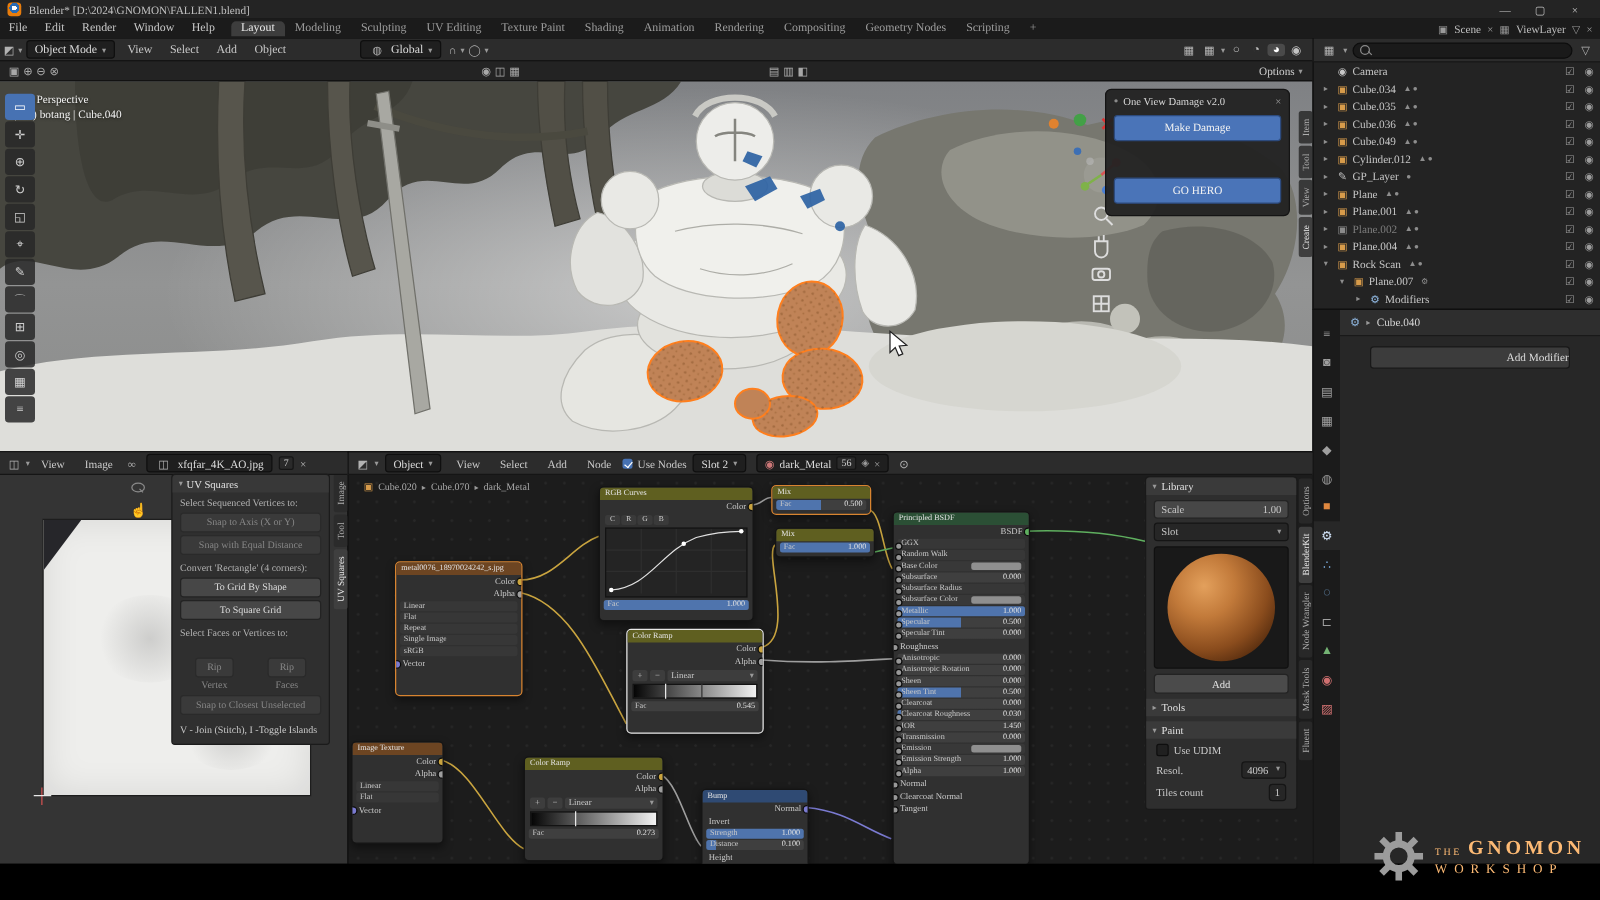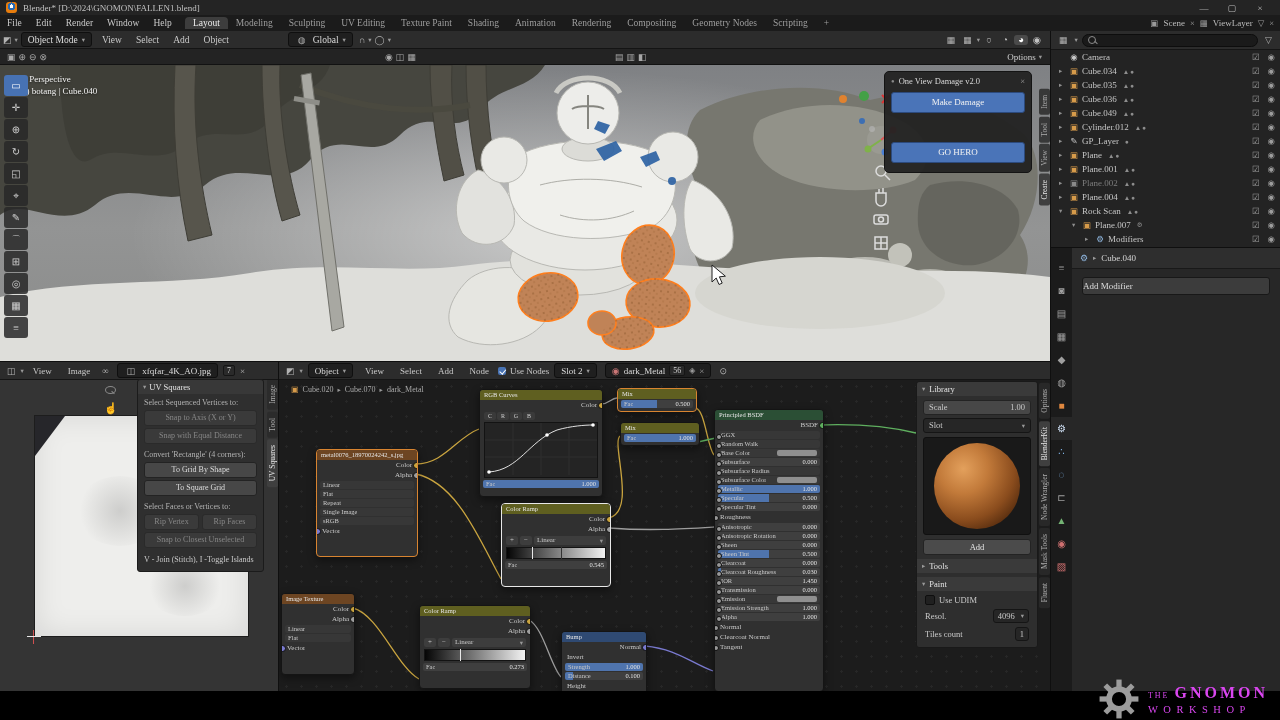--- a/index.html
+++ b/index.html
@@ -68,21 +68,21 @@
   .ol-extra{margin-left:6px;font-size:6.5px;color:#8d8d8d;letter-spacing:1px}
   .ol-toggles{position:absolute;right:5px;display:flex;gap:8px;font-size:8.5px;color:#9d9d9d}
 
   
   #properties{position:absolute;left:1050px;top:247px;width:230px;height:444px;background:#272727;border-left:1px solid #0f0f0f;border-top:1px solid #0f0f0f;box-sizing:border-box}
   #prop-tabs{position:absolute;left:0;top:0;width:21px;height:100%;background:#1b1b1b;display:flex;flex-direction:column;align-items:center;padding-top:8px;box-sizing:border-box}
   .prop-tab{width:21px;height:23px;display:flex;align-items:center;justify-content:center;font-size:10px;color:var(--icon-color,#9f9f9f)}
   .prop-tab[data-state="active"]{background:#272727;color:#cfe0f5}
   #prop-main{margin-left:21px}
   #prop-crumb{height:20px;display:flex;align-items:center;gap:5px;font-size:9px;color:#d4d4d4;padding:0 8px;background:#2e2e2e;border-bottom:1px solid #191919}
-  #add-modifier{margin:8px 10px;height:16px;line-height:16px;background:#3c3c3c;border:1px solid #181818;border-radius:3px;text-align:left;font-size:9px;color:#dddddd}
+  #add-modifier{margin:8px 24px;height:16px;line-height:16px;background:#3c3c3c;border:1px solid #181818;border-radius:3px;text-align:right;font-size:9px;color:#dddddd}
 
   
   .ed-header{height:17px;background:#2c2c2c;border-bottom:1px solid #151515;display:flex;align-items:center;font-size:9px;padding:0 4px;gap:2px;position:relative;z-index:5}
   .check{width:8px;height:8px;background:#4772b3;border-radius:2px;position:relative;flex:0 0 8px}
   .check::after{content:"";position:absolute;left:2.5px;top:1px;width:2.5px;height:4.5px;border:solid #fff;border-width:0 1.5px 1.5px 0;transform:rotate(40deg)}
   .badge{background:#2a2a2a;border:1px solid #151515;border-radius:2px;padding:0 3px;font-size:8px;color:#cfcfcf}
 
   
   #uv-editor{position:absolute;left:0;top:361px;width:278px;height:330px;background:#343434;border-top:1px solid #0f0f0f;box-sizing:border-box}
   .uv-img{position:absolute;left:35px;top:54px;width:213px;height:220px;background:#eeeeec;box-shadow:0 0 0 1px #1d1d1d,inset 0 0 30px rgba(0,0,0,.10);z-index:1}
@@ -91,21 +91,21 @@
   .uv-cursor{position:absolute;left:-8px;bottom:-8px;width:14px;height:14px;z-index:2}
   .uv-cursor::before{content:"";position:absolute;left:6px;top:0;width:1px;height:14px;background:#d05050}
   .uv-cursor::after{content:"";position:absolute;left:0;top:6px;width:14px;height:1px;background:#e8e8e8}
   .uv-gizmos{position:absolute;left:104px;top:24px;display:flex;flex-direction:column;gap:8px;z-index:2;color:#dadada;font-size:11px;align-items:center}
   #uv-panel{position:absolute;left:137px;top:17px;width:125px;background:#2f2f2f;border:1px solid #1b1b1b;border-radius:3px;z-index:6;padding-bottom:5px;font-size:8px}
   .pnl-title{height:14px;display:flex;align-items:center;gap:3px;padding:0 5px;color:#e2e2e2;font-size:8.5px;background:#383838;border-radius:3px 3px 0 0}
   .pnl-label{padding:4px 6px 1px;color:#b2b2b2}
   .pnl-btn{margin:2px 6px;height:14px;line-height:14px;background:#474747;border:1px solid #232323;border-radius:3px;text-align:center;color:#dcdcdc}
   .pnl-btn[data-state="disabled"]{background:#3a3a3a;color:#868686;border-color:#2a2a2a}
   .pnl-2row{display:flex;gap:3px;margin:2px 6px}
-  .pnl-2row .pnl-btn{flex:1;margin:0}
+  .pnl-2row .pnl-btn{flex:1;margin:12px}
   .pnl-footer{padding:5px 6px 2px;color:#c9c9c9}
   #uv-tabs{right:0;top:17px}
 
   
   #shader{position:absolute;left:278px;top:361px;width:772px;height:330px;border-top:1px solid #0f0f0f;border-left:1px solid #0f0f0f;box-sizing:border-box;background:#1c1c1c}
   #shader-body{position:absolute;left:0;top:17px;right:0;bottom:0;overflow:hidden;background-color:#1c1c1c;
      background-image:radial-gradient(#272727 1px,transparent 1.2px);background-size:15px 15px}
   #wires{position:absolute;inset:0;z-index:1}
   .crumb{position:absolute;left:12px;top:6px;font-size:8px;color:#a8a8a8;display:flex;gap:4px;align-items:center;z-index:2}
   .node{position:absolute;background:#303030;border:1px solid #141414;border-radius:4px;box-shadow:0 3px 8px rgba(0,0,0,.45);font-size:7px;color:#c9c9c9;z-index:3;overflow:hidden}
@@ -148,21 +148,21 @@
   .sphere{width:86px;height:86px;border-radius:50%;
      background:radial-gradient(circle at 34% 30%,#e3a05c 0%,#c27a3a 30%,#8a4c1d 62%,#45220a 88%,#2a1405 100%)}
   .lib-btn{margin:4px 6px 0;height:14px;background:#4b4b4b;border:1px solid #232323;border-radius:3px;text-align:center;line-height:14px;color:#e4e4e4}
   .lib-row{display:flex;align-items:center;gap:4px;margin:4px 8px 0;color:#c9c9c9}
   .cbx{width:8px;height:8px;background:#202020;border:1px solid #0e0e0e;border-radius:2px;flex:0 0 8px}
   .grow-dd{margin-left:auto;background:#262626;border:1px solid #151515;border-radius:3px;padding:0 4px;height:12px;line-height:12px;display:flex;gap:6px}
   #shader-tabs{right:0;top:4px}
 
   
   #letterbox{position:absolute;left:0;top:691px;width:1280px;height:29px;background:#000}
-  #watermark{position:absolute;right:12px;bottom:0;display:flex;align-items:center;gap:8px;color:#d946ef;z-index:9}
+  #watermark{position:absolute;right:12px;bottom:14px;display:flex;align-items:center;gap:8px;color:#fdba74;z-index:9}
   .wm-row1{display:flex;align-items:flex-end;gap:5px}
   .wm-the{font-size:8px;letter-spacing:2px;padding-bottom:2px}
   .wm-name{font-size:16px;font-weight:bold;letter-spacing:3px;line-height:18px}
   .wm-sub{font-size:10.5px;letter-spacing:5.5px;margin-top:2px}
 </style>
 </head>
 <body>
 
 <div class="screen">
 

